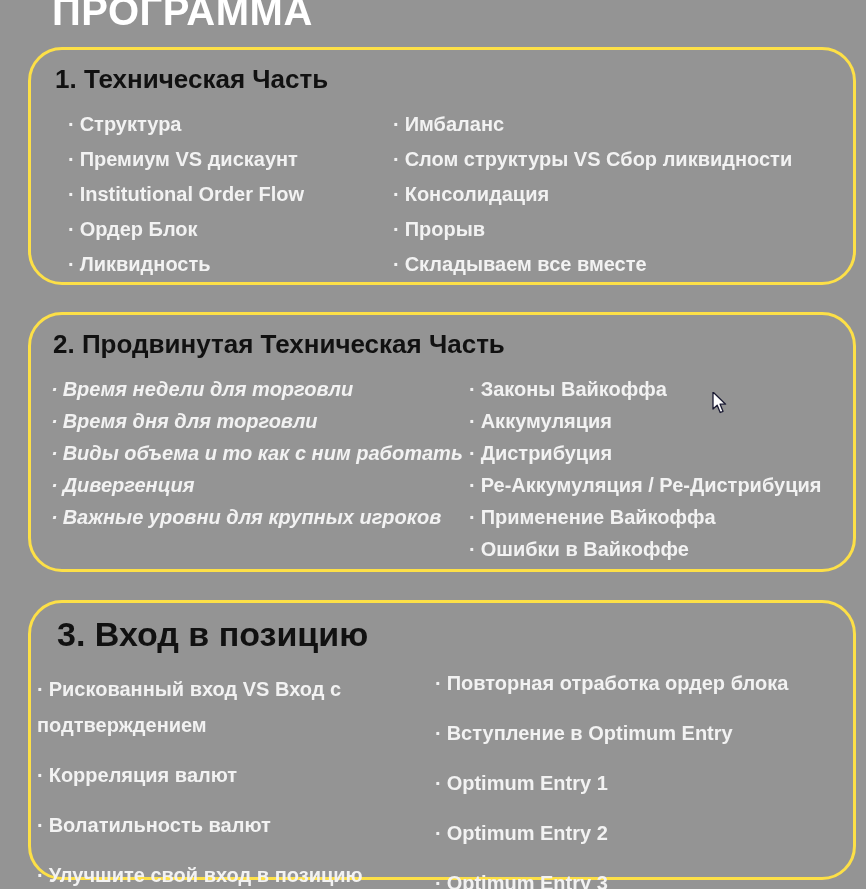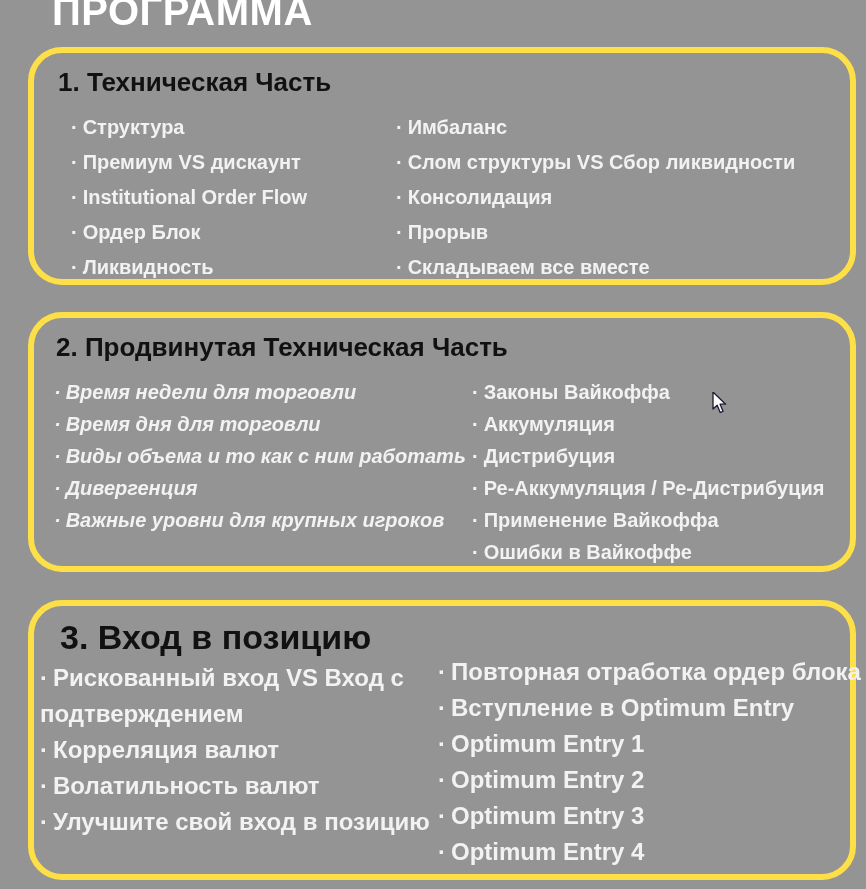--- a/index.html
+++ b/index.html
@@ -31,21 +31,21 @@
     font-weight: 700;
     color: #ffffff;
     letter-spacing: 0.5px;
     line-height: 1.1;
     white-space: nowrap;
   }
 
   
   .section {
     position: absolute;
-    border: 6px solid #fde047;
+    border: 3px solid #fde047;
     border-radius: 34px;
     box-sizing: border-box;
     background: transparent;
   }
 
   .section-title {
     position: absolute;
     font-weight: 700;
     color: #111111;
     white-space: nowrap;
@@ -117,21 +117,21 @@
     width: 828px;
     height: 280px;
   }
   #section-3 .section-title {
     left: 26px;
     top: 12px;
     font-size: 34px;
   }
   #section-3 .col-left  { left: 6px;   top: 54px; width: 400px; }
   #section-3 .col-right { left: 404px; top: 48px; }
-  #section-3 .item { font-size: 24px; line-height: 36px; }
+  #section-3 .item { font-size: 20px; line-height: 36px; margin-top: 14px; }
   #section-3 .col-left .item.wrap { line-height: 36px; }
 
   
   .cursor {
     position: absolute;
     left: 712px;
     top: 392px;
     width: 16px;
     height: 22px;
     pointer-events: none;

